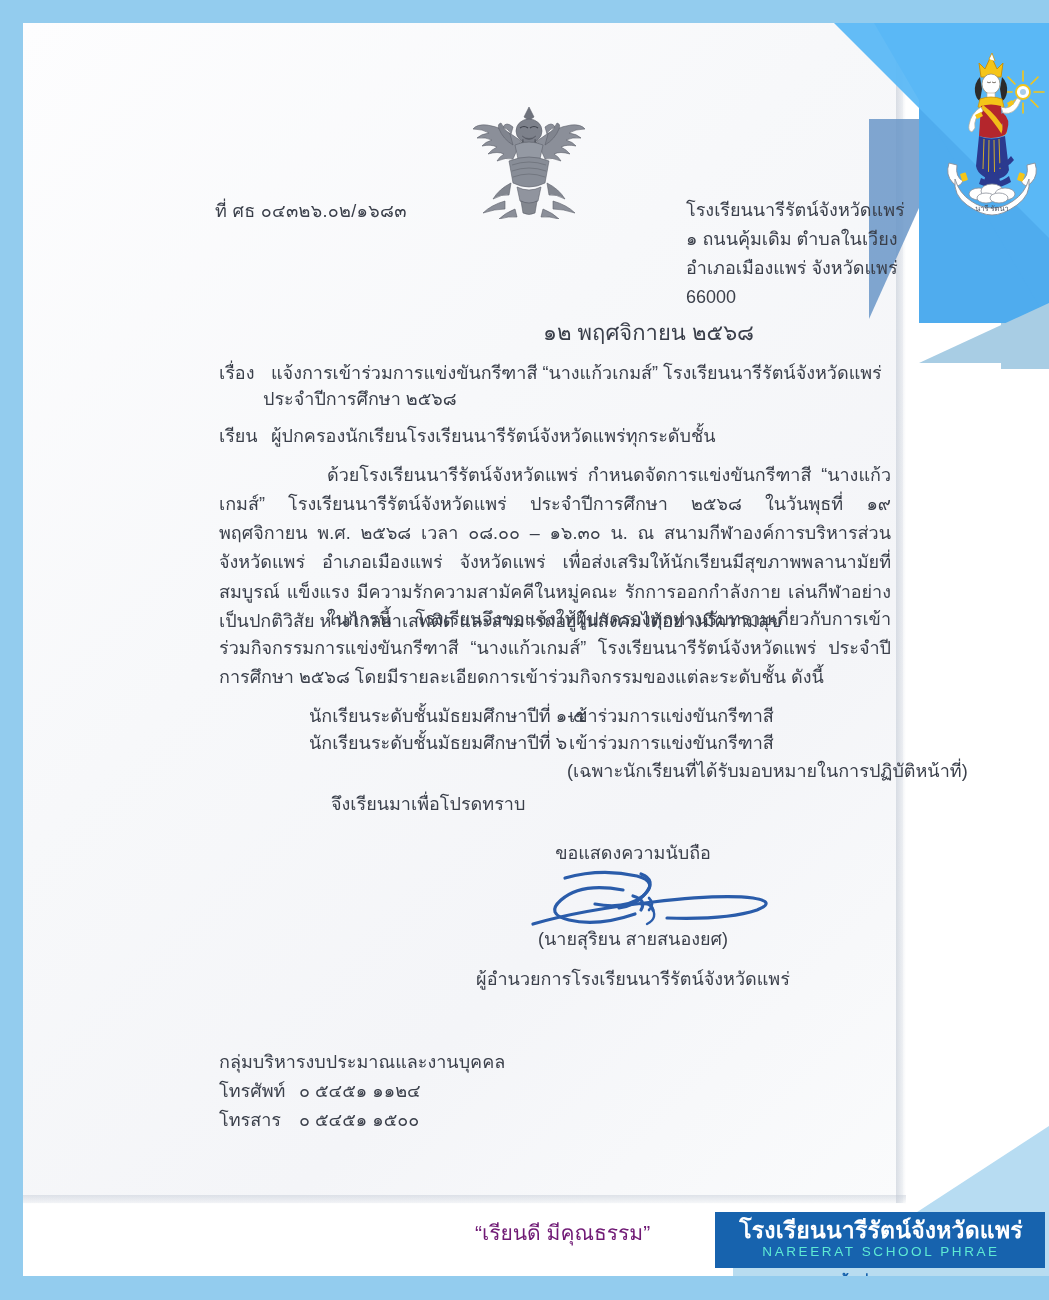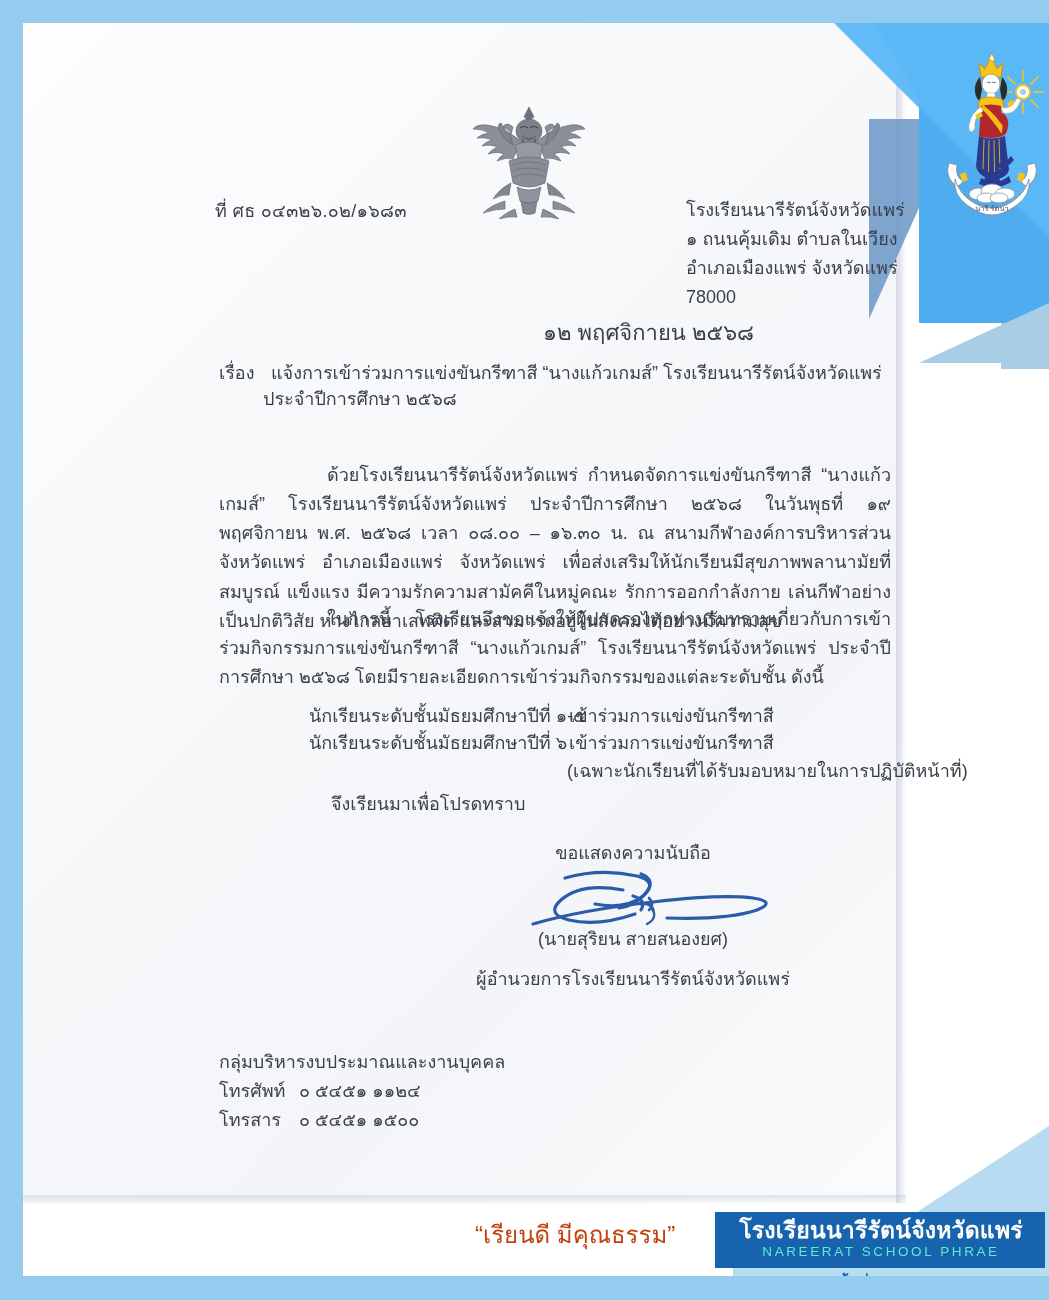--- a/index.html
+++ b/index.html
@@ -252,22 +252,22 @@
     font-size: 18px;
     line-height: 1.62;
     white-space: nowrap;
   }
   .contact-label { display: inline-block; width: 80px; }
 
   .motto {
     position: absolute;
     left: 452px;
     top: 1194px;
-    font-size: 24px;
-    color: #c2410c;
+    font-size: 21px;
+    color: #701a75;
     white-space: nowrap;
   }
 
   
   .school-banner {
     position: absolute;
     left: 692px;
     top: 1189px;
     width: 330px;
   }
@@ -439,32 +439,35 @@
     </div>
 
     <div class="doc-text thai">
 
       <div class="ref-no">ที่ ศธ ๐๔๓๒๖.๐๒/๑๖๘๓</div>
 
       <div class="address-block">
         <div>โรงเรียนนารีรัตน์จังหวัดแพร่</div>
         <div>๑ ถนนคุ้มเดิม ตำบลในเวียง</div>
         <div>อำเภอเมืองแพร่ จังหวัดแพร่</div>
-        <div>78000</div>
+        <div>66000</div>
       </div>
 
       <div class="date-line">๑๒ พฤศจิกายน ๒๕๖๘</div>
 
       <div class="field-row subject-line1">
         <span class="field-label">เรื่อง</span><span>แจ้งการเข้าร่วมการแข่งขันกรีฑาสี “นางแก้วเกมส์” โรงเรียนนารีรัตน์จังหวัดแพร่</span>
       </div>
       <div class="field-row subject-line2">
         <span>ประจำปีการศึกษา ๒๕๖๘</span>
       </div>
 
+      <div class="field-row attn-line">
+        <span class="field-label">เรียน</span><span>ผู้ปกครองนักเรียนโรงเรียนนารีรัตน์จังหวัดแพร่ทุกระดับชั้น</span>
+      </div>
 
       <div class="body-para para-1">
         <span class="indent"></span><span>ด้วยโรงเรียนนารีรัตน์จังหวัดแพร่ กำหนดจัดการแข่งขันกรีฑาสี “นางแก้วเกมส์” โรงเรียนนารีรัตน์จังหวัดแพร่ ประจำปีการศึกษา ๒๕๖๘ ในวันพุธที่ ๑๙ พฤศจิกายน พ.ศ. ๒๕๖๘ เวลา ๐๘.๐๐ – ๑๖.๓๐ น. ณ สนามกีฬาองค์การบริหารส่วนจังหวัดแพร่ อำเภอเมืองแพร่ จังหวัดแพร่ เพื่อส่งเสริมให้นักเรียนมีสุขภาพพลานามัยที่สมบูรณ์ แข็งแรง มีความรักความสามัคคีในหมู่คณะ รักการออกกำลังกาย เล่นกีฬาอย่างเป็นปกติวิสัย ห่างไกลยาเสพติด และสามารถอยู่ในสังคมได้อย่างมีความสุข</span>
       </div>
 
       <div class="body-para para-2">
         <span class="indent"></span><span>ในการนี้ โรงเรียนจึงขอแจ้งให้ผู้ปกครองทุกท่านรับทราบเกี่ยวกับการเข้าร่วมกิจกรรมการแข่งขันกรีฑาสี “นางแก้วเกมส์” โรงเรียนนารีรัตน์จังหวัดแพร่ ประจำปีการศึกษา ๒๕๖๘ โดยมีรายละเอียดการเข้าร่วมกิจกรรมของแต่ละระดับชั้น ดังนี้</span>
       </div>
 
       <div class="level-list">

